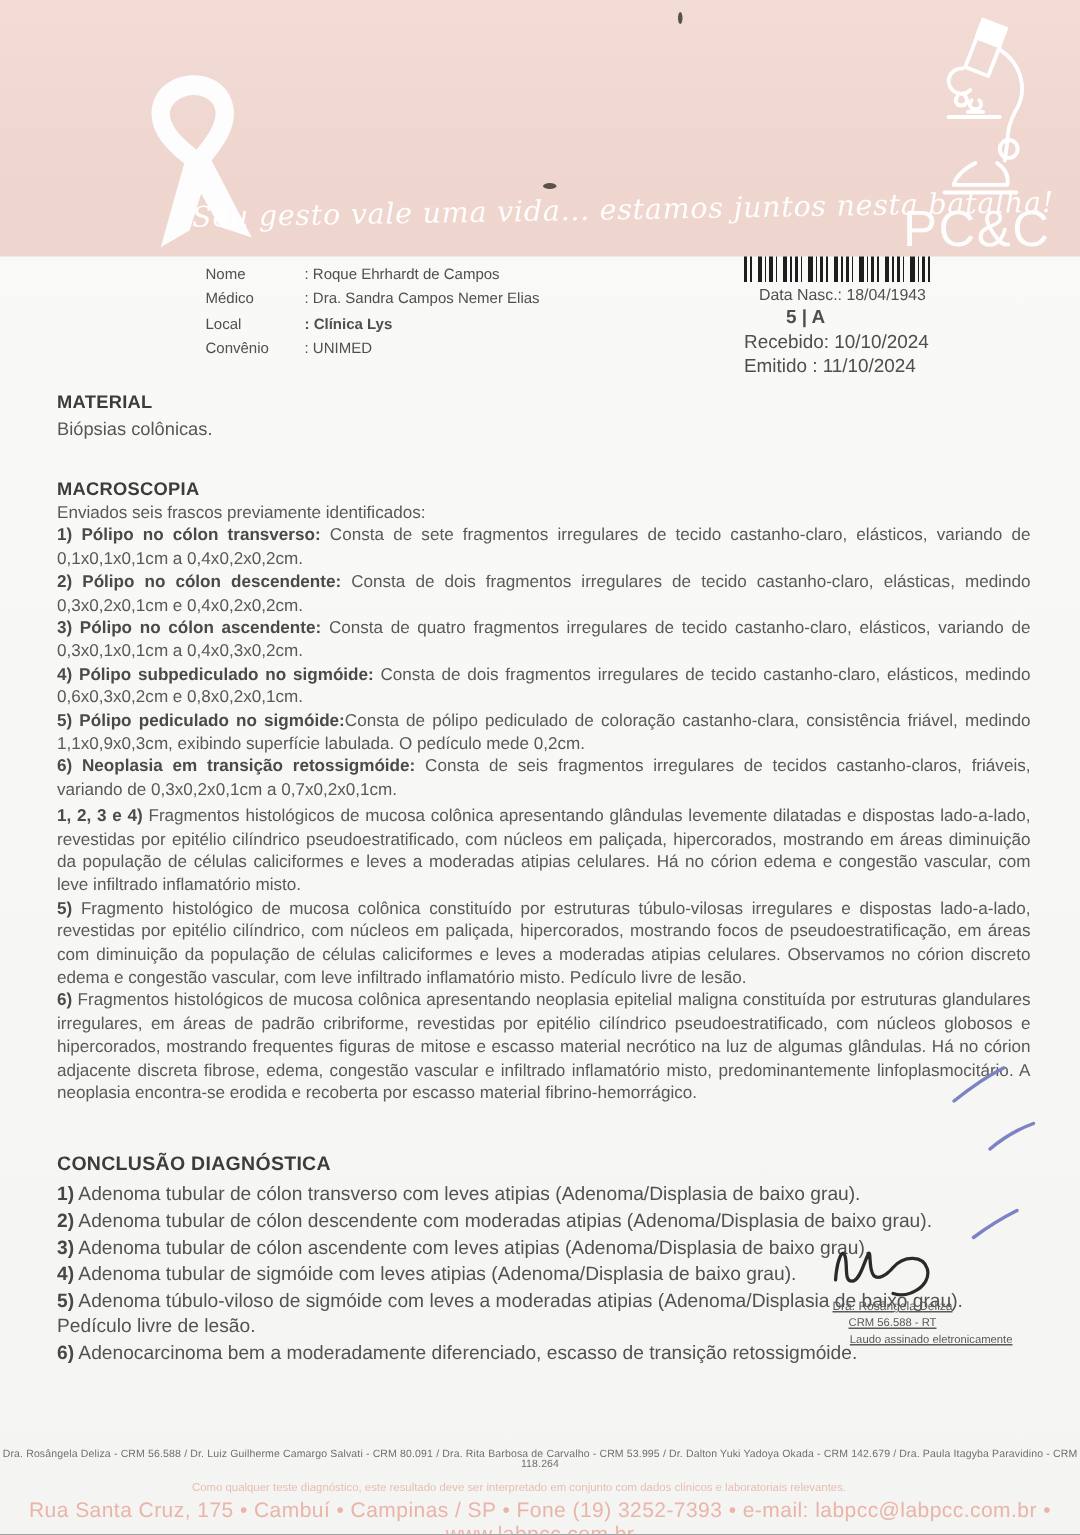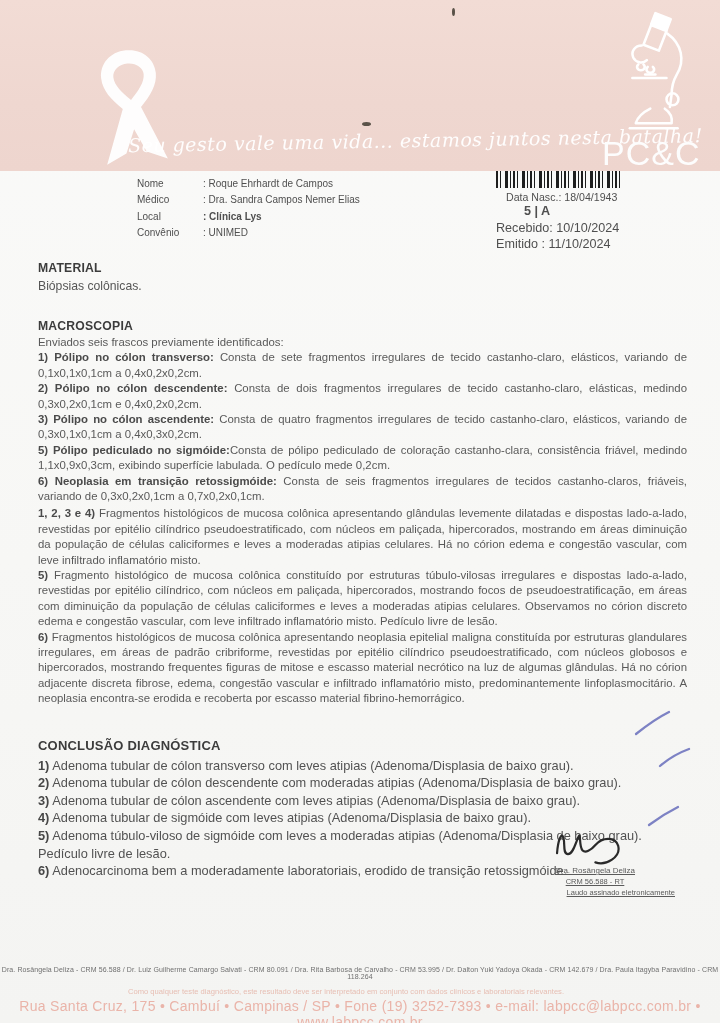--- a/index.html
+++ b/index.html
@@ -138,34 +138,35 @@
   <div class="main">
 
     <div class="sec-title">MATERIAL</div>
     <div class="mat-body">Biópsias colônicas.</div>
 
     <div class="sec-title t-macro">MACROSCOPIA</div>
     <div class="intro">Enviados seis frascos previamente identificados:</div>
     <p class="item"><b>1) Pólipo no cólon transverso:</b><span> Consta de sete fragmentos irregulares de tecido castanho-claro, elásticos, variando de 0,1x0,1x0,1cm a 0,4x0,2x0,2cm.</span></p>
     <p class="item"><b>2) Pólipo no cólon descendente:</b><span> Consta de dois fragmentos irregulares de tecido castanho-claro, elásticas, medindo 0,3x0,2x0,1cm e 0,4x0,2x0,2cm.</span></p>
     <p class="item"><b>3) Pólipo no cólon ascendente:</b><span> Consta de quatro fragmentos irregulares de tecido castanho-claro, elásticos, variando de 0,3x0,1x0,1cm a 0,4x0,3x0,2cm.</span></p>
+    <p class="item"><b>4) Pólipo subpediculado no sigmóide:</b><span> Consta de dois fragmentos irregulares de tecido castanho-claro, elásticos, medindo 0,6x0,3x0,2cm e 0,8x0,2x0,1cm.</span></p>
     <p class="item"><b>5) Pólipo pediculado no sigmóide:</b><span>Consta de pólipo pediculado de coloração castanho-clara, consistência friável, medindo 1,1x0,9x0,3cm, exibindo superfície labulada. O pedículo mede 0,2cm.</span></p>
     <p class="item"><b>6) Neoplasia em transição retossigmóide:</b><span> Consta de seis fragmentos irregulares de tecidos castanho-claros, friáveis, variando de 0,3x0,2x0,1cm a 0,7x0,2x0,1cm.</span></p>
 
     <p class="item micro-gap"><b>1, 2, 3 e 4)</b><span> Fragmentos histológicos de mucosa colônica apresentando glândulas levemente dilatadas e dispostas lado-a-lado, revestidas por epitélio cilíndrico pseudoestratificado, com núcleos em paliçada, hipercorados, mostrando em áreas diminuição da população de células caliciformes e leves a moderadas atipias celulares. Há no córion edema e congestão vascular, com leve infiltrado inflamatório misto.</span></p>
     <p class="item"><b>5)</b><span> Fragmento histológico de mucosa colônica constituído por estruturas túbulo-vilosas irregulares e dispostas lado-a-lado, revestidas por epitélio cilíndrico, com núcleos em paliçada, hipercorados, mostrando focos de pseudoestratificação, em áreas com diminuição da população de células caliciformes e leves a moderadas atipias celulares. Observamos no córion discreto edema e congestão vascular, com leve infiltrado inflamatório misto. Pedículo livre de lesão.</span></p>
     <p class="item"><b>6)</b><span> Fragmentos histológicos de mucosa colônica apresentando neoplasia epitelial maligna constituída por estruturas glandulares irregulares, em áreas de padrão cribriforme, revestidas por epitélio cilíndrico pseudoestratificado, com núcleos globosos e hipercorados, mostrando frequentes figuras de mitose e escasso material necrótico na luz de algumas glândulas. Há no córion adjacente discreta fibrose, edema, congestão vascular e infiltrado inflamatório misto, predominantemente linfoplasmocitário. A neoplasia encontra-se erodida e recoberta por escasso material fibrino-hemorrágico.</span></p>
 
     <div class="sec-title t-conc">CONCLUSÃO DIAGNÓSTICA</div>
     <p class="conc-item"><b>1)</b><span> Adenoma tubular de cólon transverso com leves atipias (Adenoma/Displasia de baixo grau).</span></p>
     <p class="conc-item"><b>2)</b><span> Adenoma tubular de cólon descendente com moderadas atipias (Adenoma/Displasia de baixo grau).</span></p>
     <p class="conc-item"><b>3)</b><span> Adenoma tubular de cólon ascendente com leves atipias (Adenoma/Displasia de baixo grau).</span></p>
     <p class="conc-item"><b>4)</b><span> Adenoma tubular de sigmóide com leves atipias (Adenoma/Displasia de baixo grau).</span></p>
     <p class="conc-item"><b>5)</b><span> Adenoma túbulo-viloso de sigmóide com leves a moderadas atipias (Adenoma/Displasia de baixo grau). Pedículo livre de lesão.</span></p>
-    <p class="conc-item"><b>6)</b><span> Adenocarcinoma bem a moderadamente laboratoriais, erodido de transição retossigmóide.</span></p>
+    <p class="conc-item"><b>6)</b><span> Adenocarcinoma bem a moderadamente diferenciado, escasso de transição retossigmóide.</span></p>
   </div>
 
   <svg class="pen-overlay" viewBox="0 0 720 1023">
     <g stroke="#7d82c4" stroke-width="2.3" fill="none" stroke-linecap="round">
       <path d="M636 734 C646 726 659 717 669 712"></path>
       <path d="M660 766 C667 760 678 753 689 749"></path>
       <path d="M649 825 C657 819 668 812 678 807"></path>
     </g>
   </svg>
 

